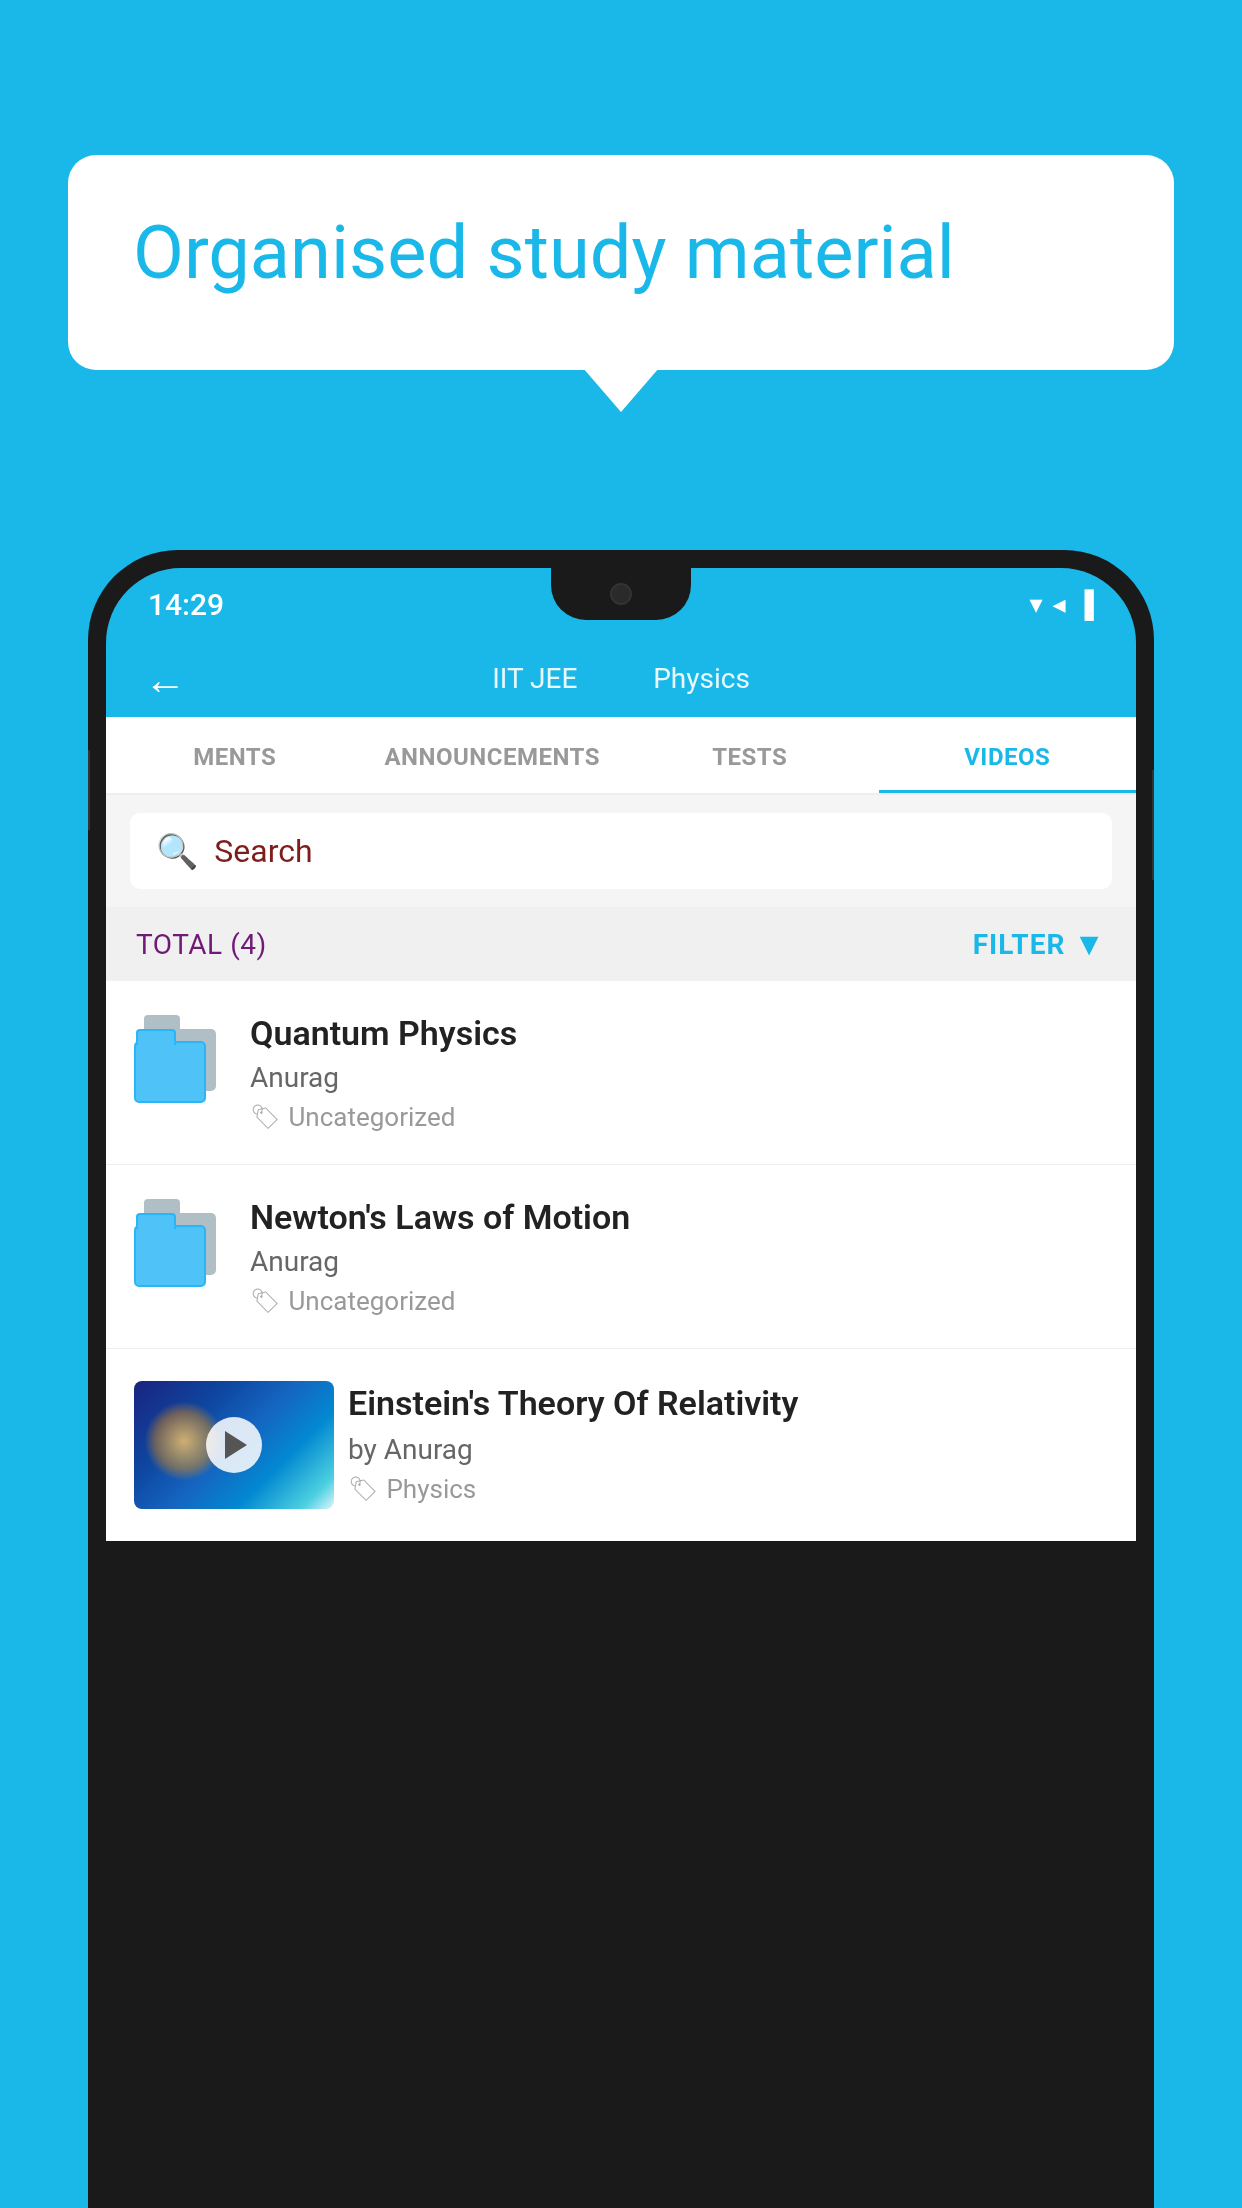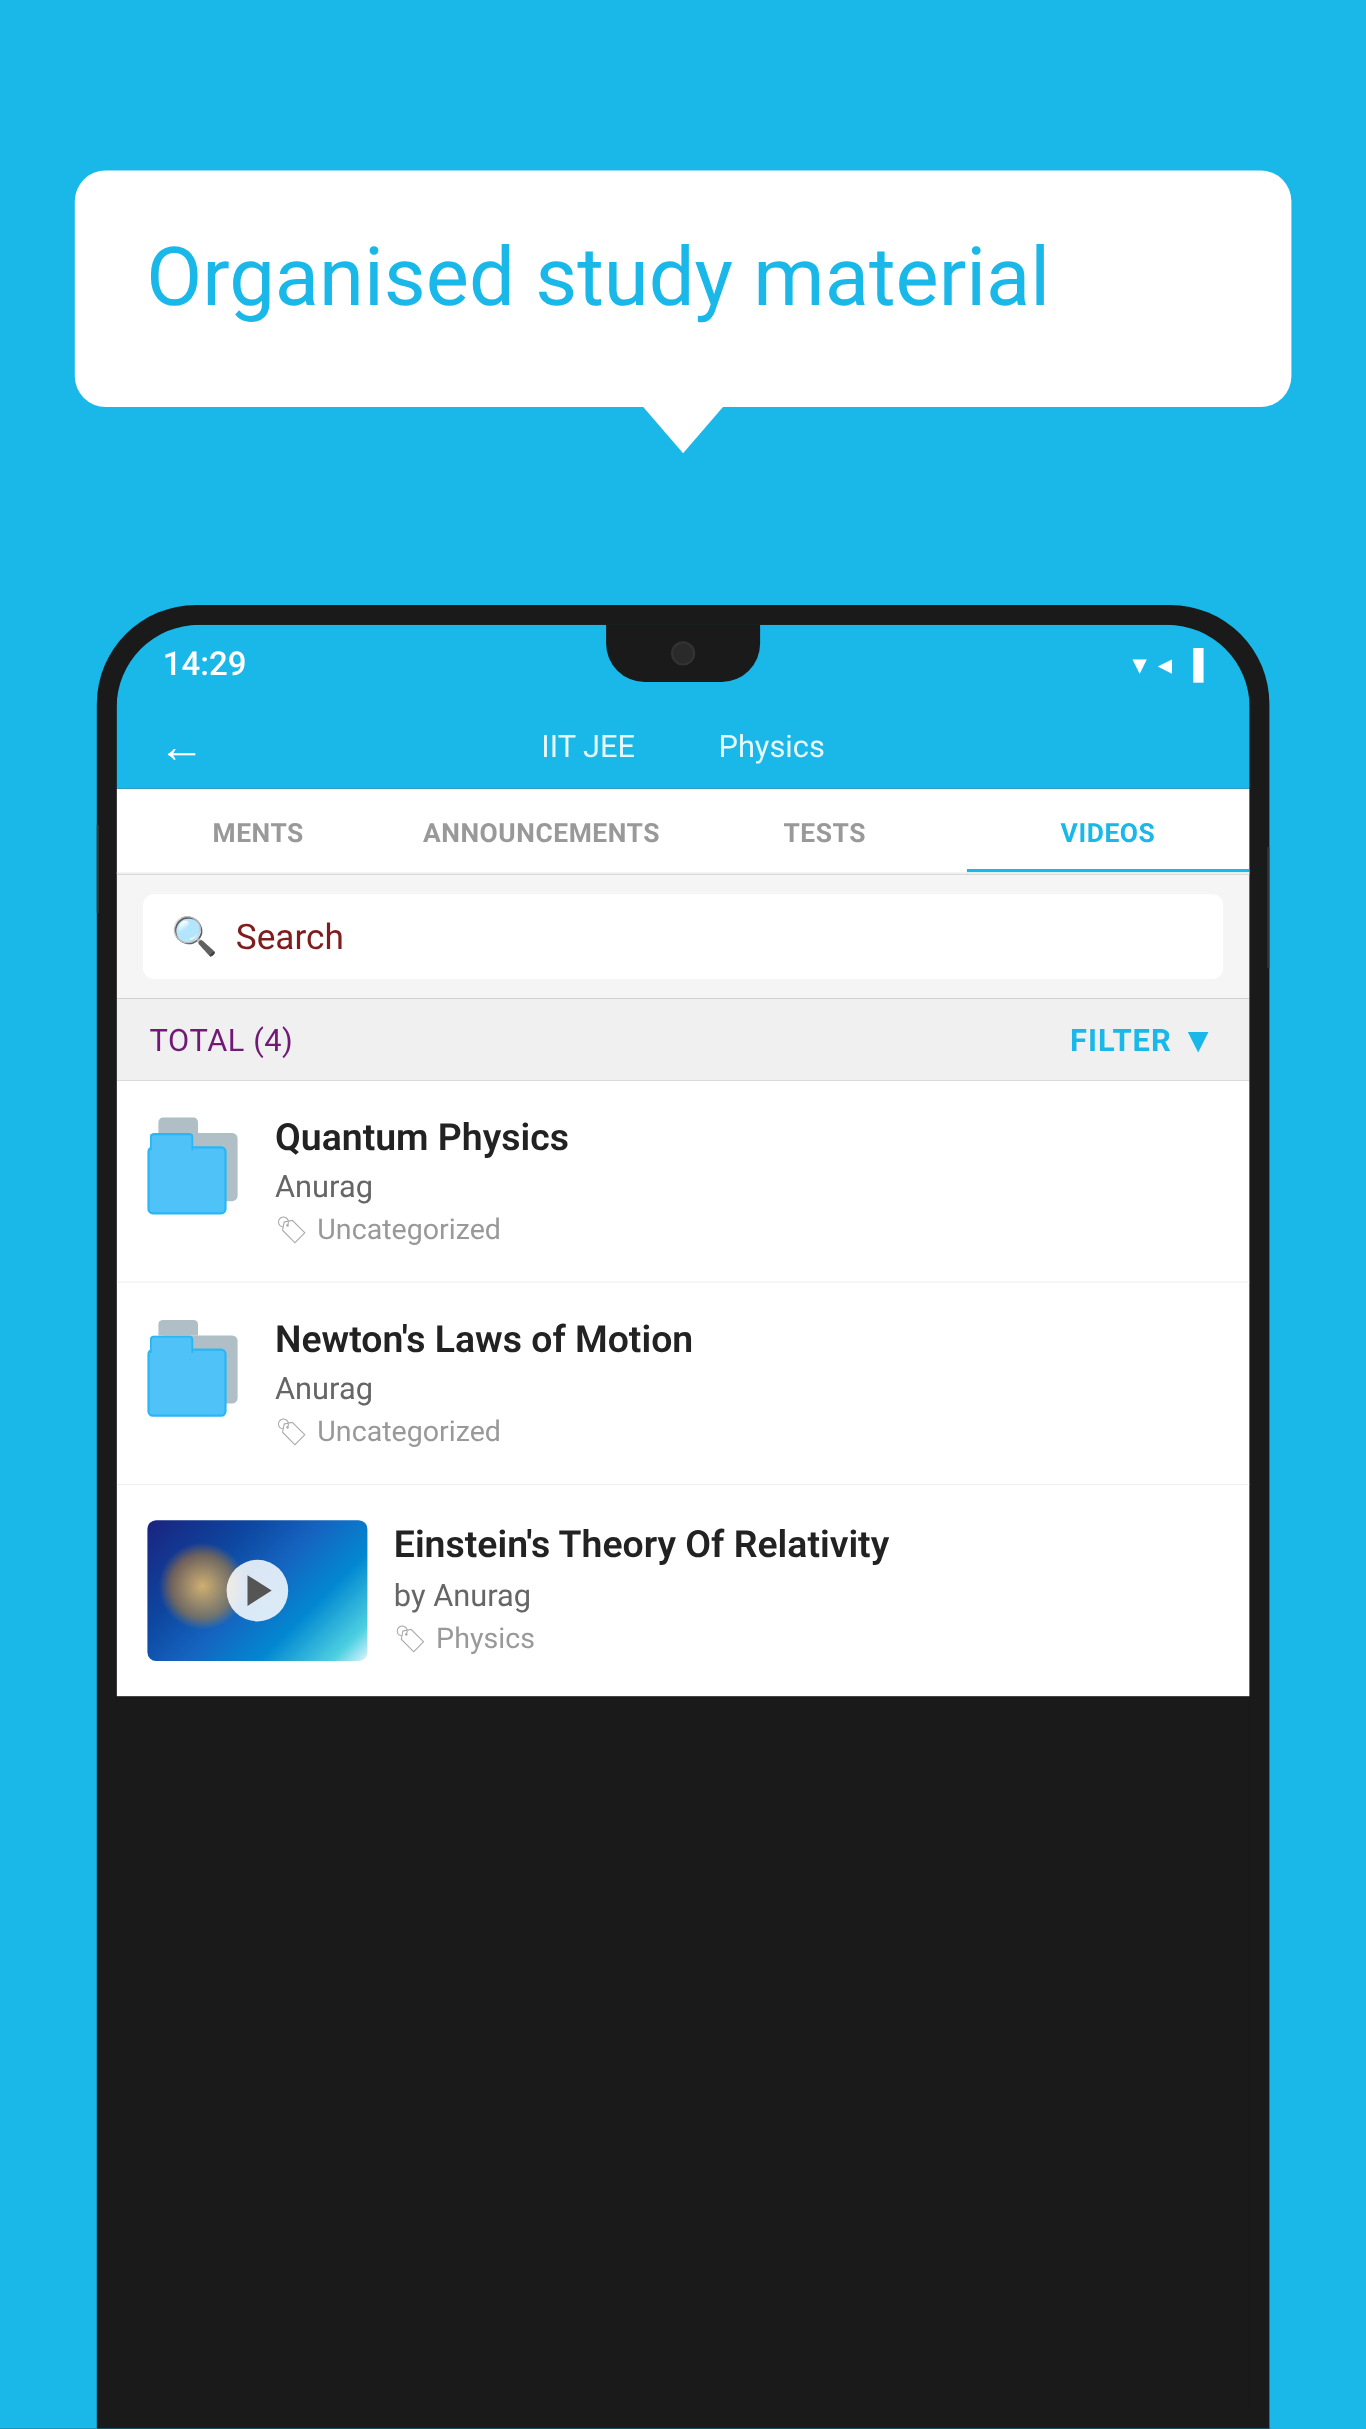--- a/index.html
+++ b/index.html
@@ -347,21 +347,21 @@
     .tag-icon {
       font-size: 24px;
       color: #aaa;
     }
 
     
     .list-item-thumb {
       display: flex;
       align-items: flex-start;
       padding: 32px 28px;
-      gap: 24px;
+      gap: 14px;
     }
 
     .thumb-img {
       width: 200px;
       height: 128px;
       border-radius: 8px;
       background: linear-gradient(135deg, #1a237e 0%, #0d47a1 30%, #1565c0 50%, #0288d1 70%, #4dd0e1 90%, #e1f5fe 100%);
       position: relative;
       flex-shrink: 0;
       overflow: hidden;

